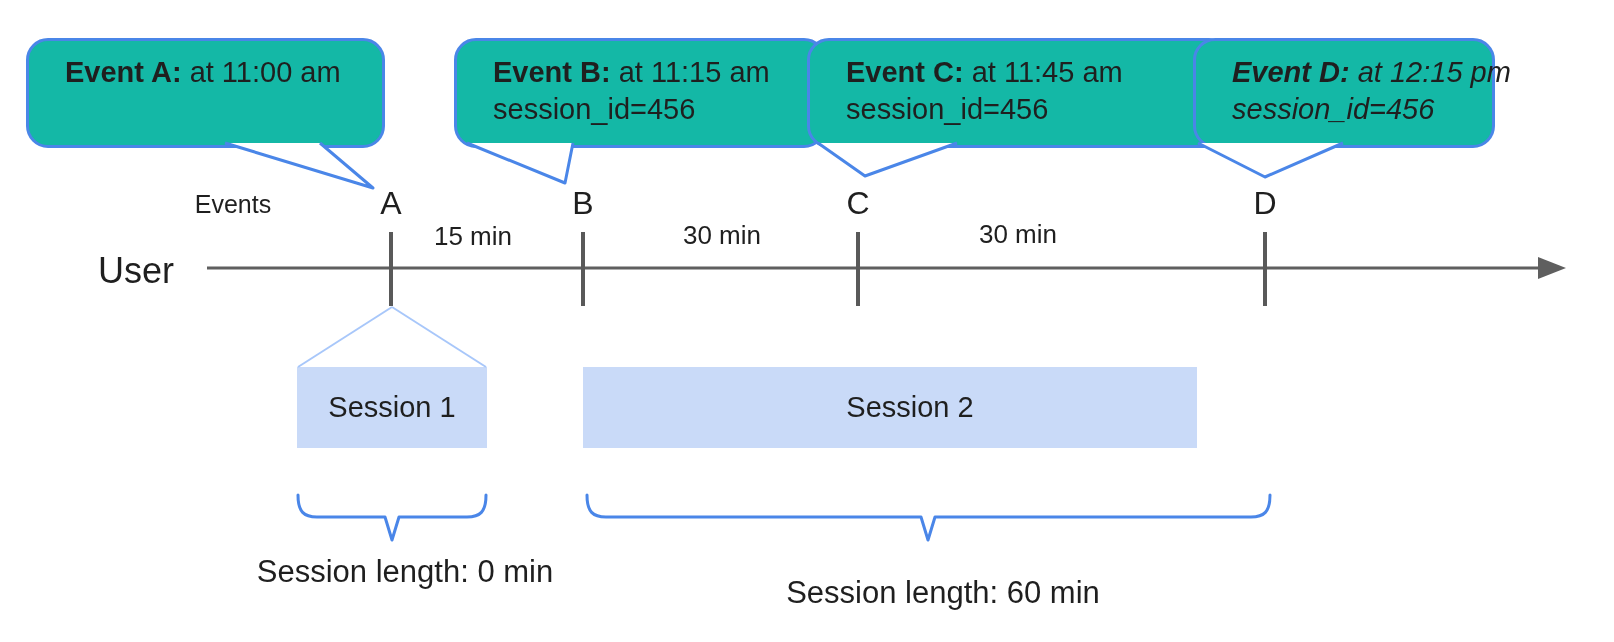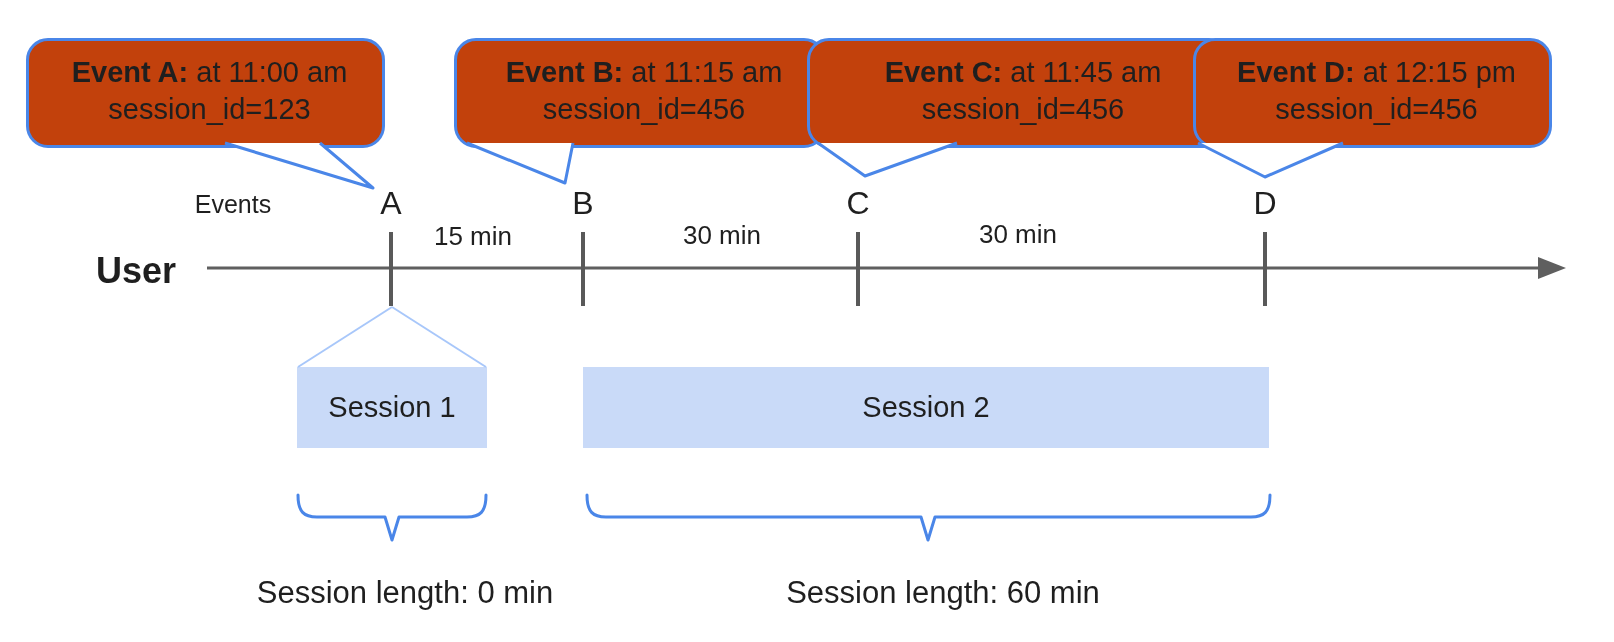--- a/index.html
+++ b/index.html
@@ -8,23 +8,23 @@
     width:1614px;height:642px;
     background:#ffffff;
     font-family:"Liberation Sans","DejaVu Sans",sans-serif;
     color:#1f1f1f;
     overflow:hidden;
   }
   #shapes{position:absolute;left:0;top:0;width:1614px;height:642px;pointer-events:none;z-index:2;}
 
   .callout{
     position:absolute;top:38px;height:110px;box-sizing:border-box;
-    background:#c2410c;border:3px solid #4a86e8;border-radius:22px;
-    padding:13px 18px 0 26px;
-    font-size:29px;line-height:37px;white-space:nowrap;z-index:1;text-align:center;
+    background:#14b8a6;border:3px solid #4a86e8;border-radius:22px;
+    padding:13px 18px 0 36px;
+    font-size:29px;line-height:37px;white-space:nowrap;z-index:1;
   }
   .callout b{font-weight:bold;}
   .callout .cl-line{display:block;}
 
   .lbl{position:absolute;transform:translate(-50%,-50%);white-space:nowrap;z-index:1;}
   .events-label{font-size:25px;}
   .user-label{font-size:36px;}
   .event-letter{font-size:32px;}
   .interval-label{font-size:26px;}
   .length-label{font-size:31px;}
@@ -35,55 +35,54 @@
     font-size:29px;
   }
 </style>
 </head>
 <body>
 
 <div id="stage">
 
   <div class="callout" style="left:26px;width:359px;">
     <span class="cl-line"><b>Event A:</b> <span>at 11:00 am</span></span>
-    <span class="cl-line">session_id=123</span>
   </div>
   <div class="callout" style="left:418px;width:372px;margin-left:36px;">
     <span class="cl-line"><b>Event B:</b> <span>at 11:15 am</span></span>
     <span class="cl-line">session_id=456</span>
   </div>
   <div class="callout" style="left:807px;width:424px;">
     <span class="cl-line"><b>Event C:</b> <span>at 11:45 am</span></span>
     <span class="cl-line">session_id=456</span>
   </div>
-  <div class="callout" style="left:1193px;width:359px;">
+  <div class="callout" style="left:1193px;width:302px;font-style:italic;">
     <span class="cl-line"><b>Event D:</b> <span>at 12:15 pm</span></span>
     <span class="cl-line">session_id=456</span>
   </div>
 
   <span class="lbl events-label" style="left:233px;top:204px;">Events</span>
-  <span class="lbl user-label" style="left:136px;top:271px;font-weight:bold;">User</span>
+  <span class="lbl user-label" style="left:136px;top:271px;">User</span>
 
   <span class="lbl event-letter" style="left:391px;top:203px;">A</span>
   <span class="lbl event-letter" style="left:583px;top:203px;">B</span>
   <span class="lbl event-letter" style="left:858px;top:203px;">C</span>
   <span class="lbl event-letter" style="left:1265px;top:203px;">D</span>
 
   <span class="lbl interval-label" style="left:473px;top:236px;">15 min</span>
   <span class="lbl interval-label" style="left:722px;top:235px;">30 min</span>
   <span class="lbl interval-label" style="left:1018px;top:234px;">30 min</span>
 
   <div class="session-box" style="left:297px;width:190px;align-items:center;">
     <span>Session 1</span>
   </div>
-  <div class="session-box" style="left:583px;width:686px;">
+  <div class="session-box" style="left:583px;width:574px;padding-left:40px;">
     <span>Session 2</span>
   </div>
 
-  <span class="lbl length-label" style="left:405px;top:593px;">Session length: 0 min</span>
+  <span class="lbl length-label" style="left:405px;top:572px;">Session length: 0 min</span>
   <span class="lbl length-label" style="left:929px;top:593px;margin-left:14px;">Session length: 60 min</span>
 
   <svg id="shapes" viewBox="0 0 1614 642">
 
     <line x1="207" y1="268" x2="1542" y2="268" stroke="#5f5f5f" stroke-width="3"></line>
     <polygon points="1538,257 1566,268 1538,279" fill="#5f5f5f"></polygon>
 
     <line x1="391" y1="232" x2="391" y2="306" stroke="#595959" stroke-width="4"></line>
     <line x1="583" y1="232" x2="583" y2="306" stroke="#595959" stroke-width="4"></line>
     <line x1="858" y1="232" x2="858" y2="306" stroke="#595959" stroke-width="4"></line>

